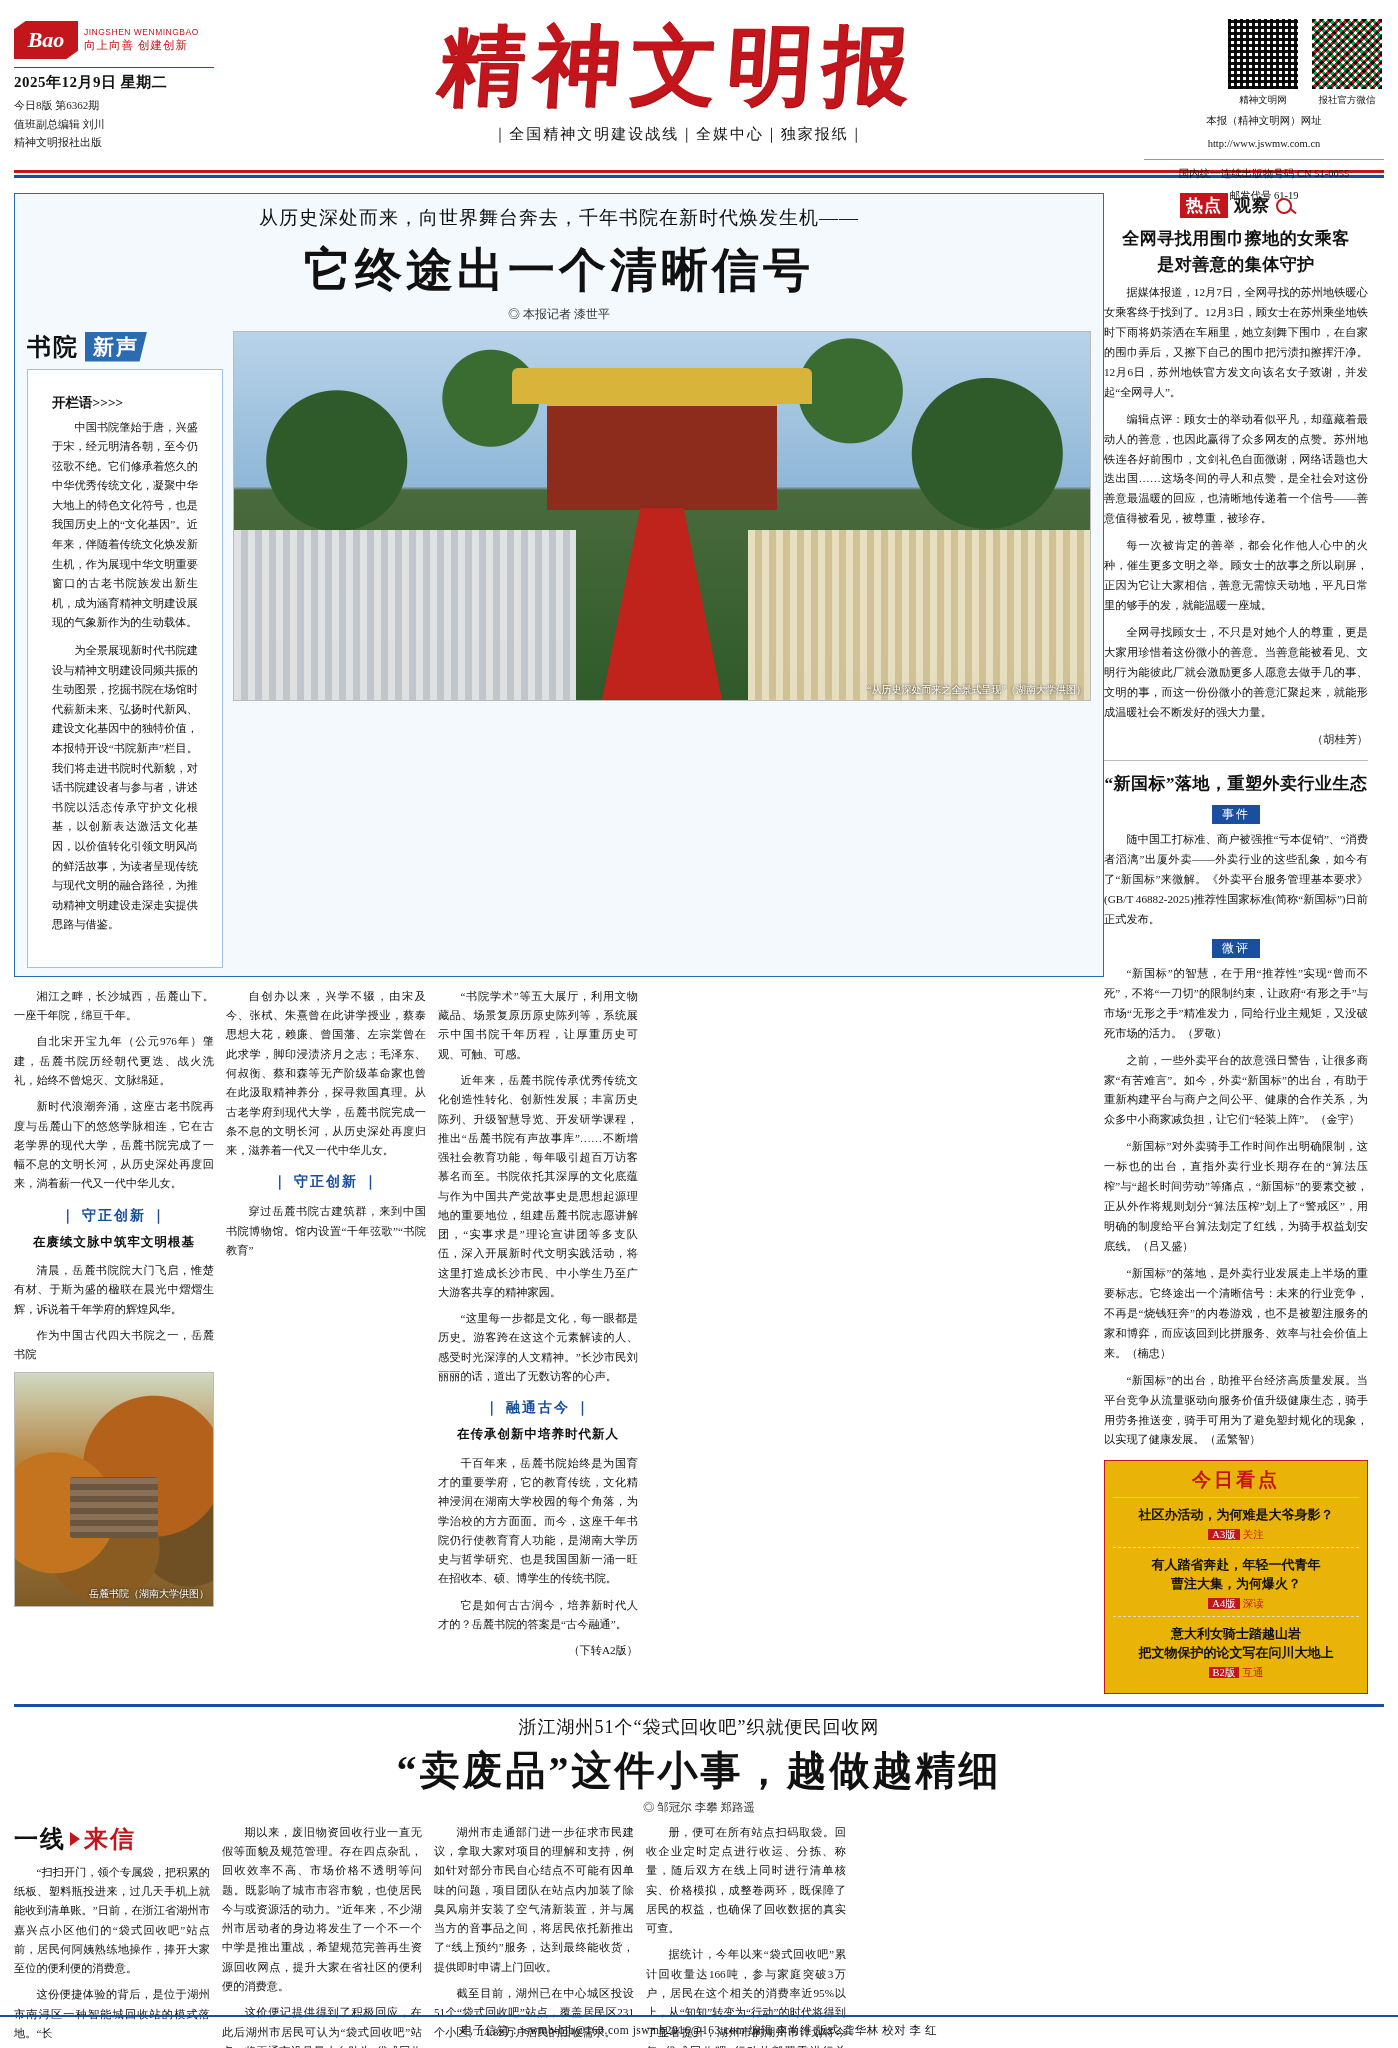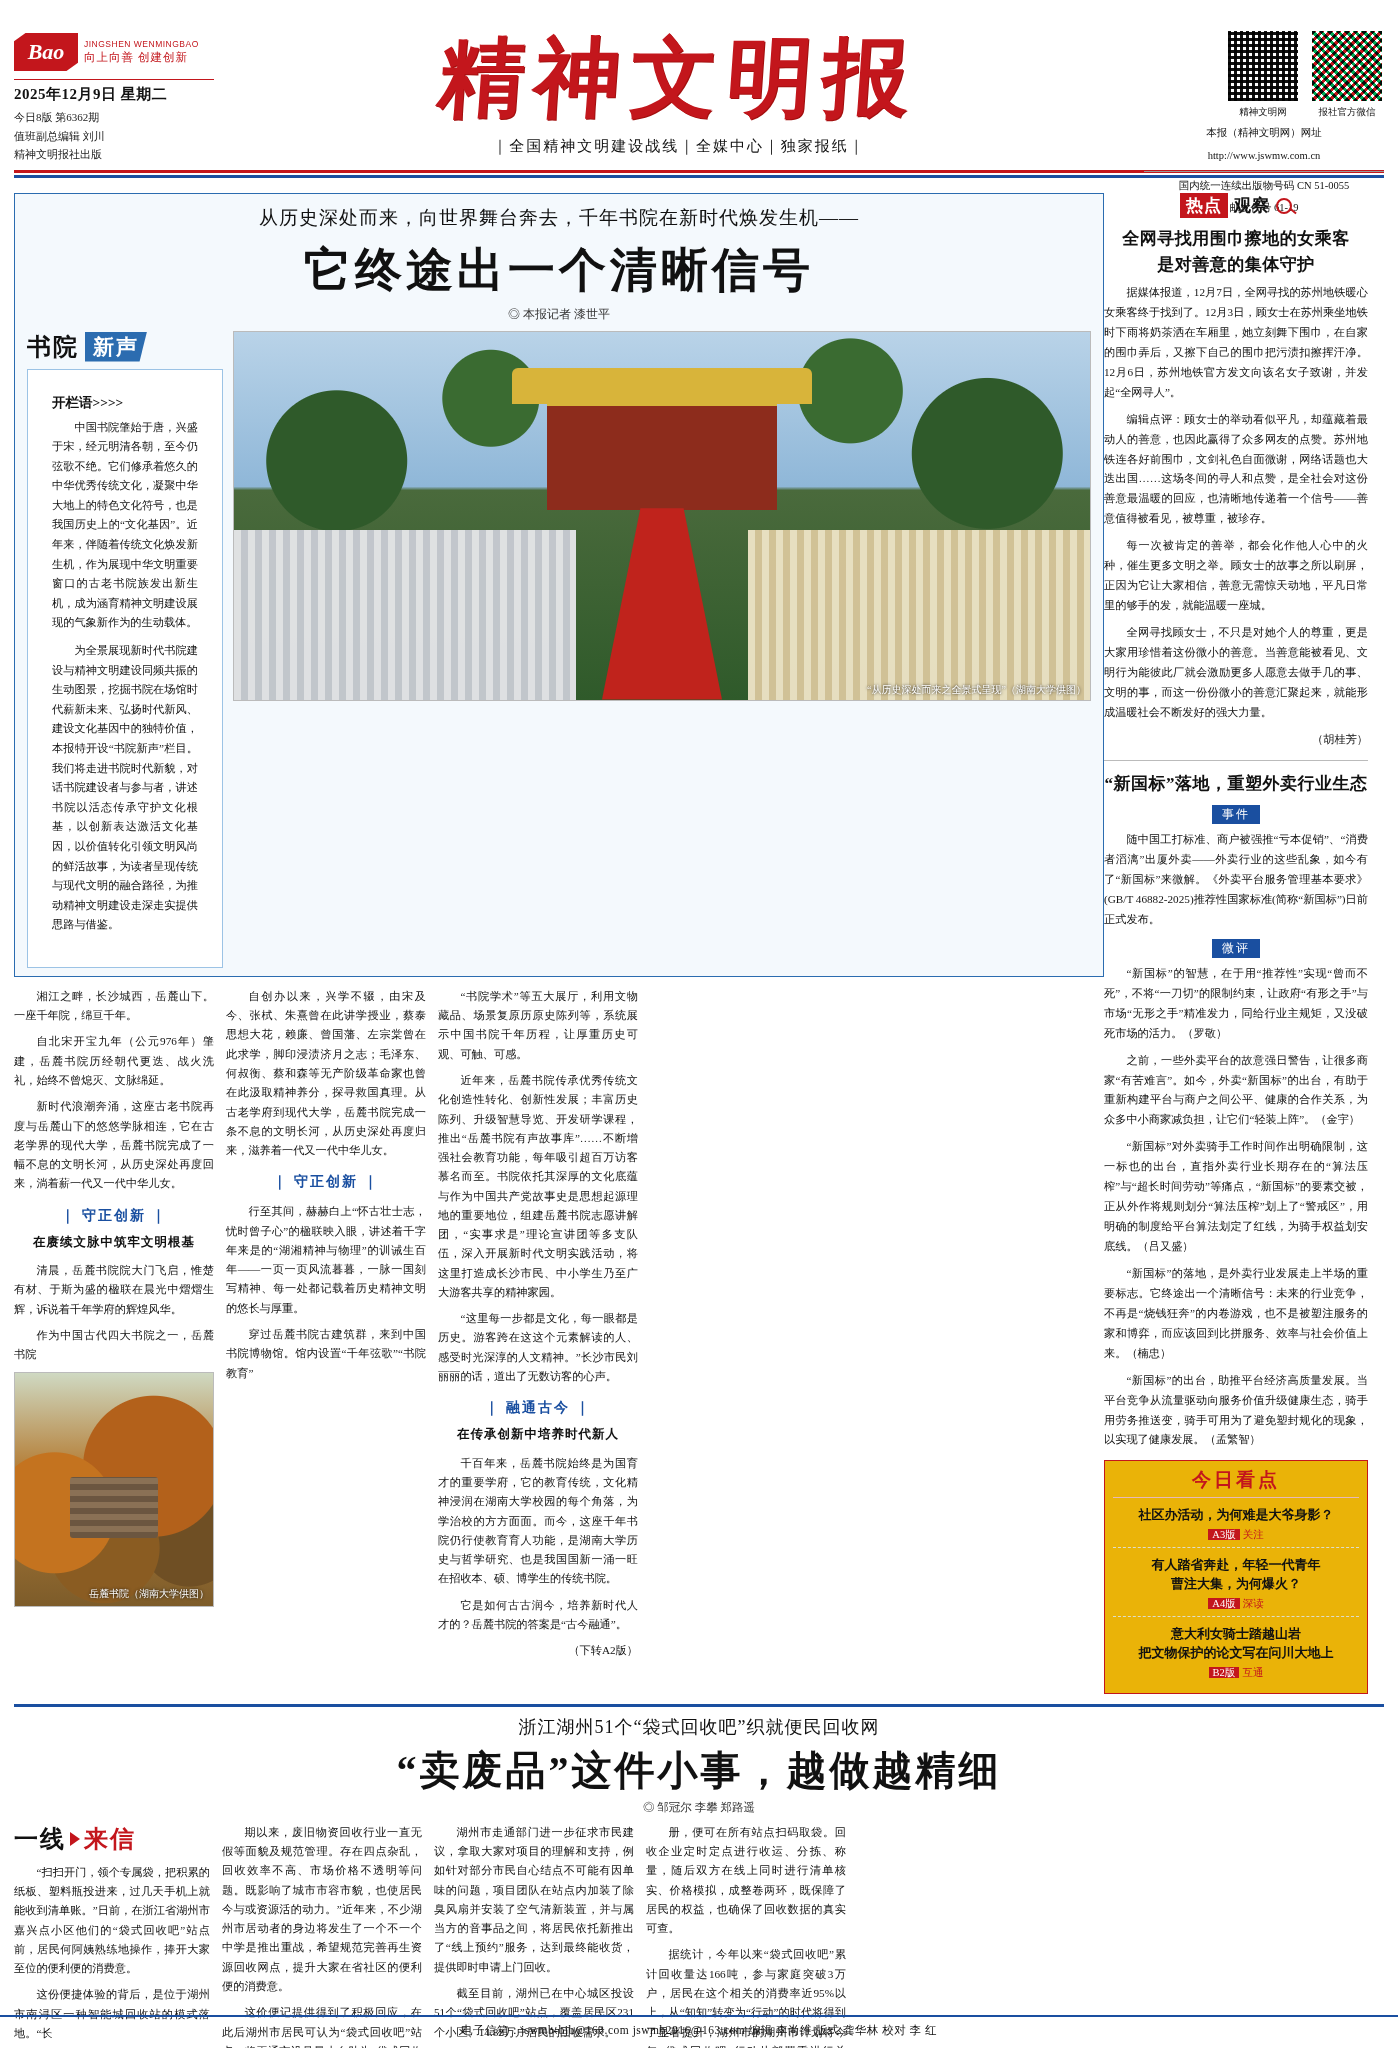--- a/index.html
+++ b/index.html
@@ -8,21 +8,21 @@
     width:1398px; height:2048px;
     background:#ffffff;
     font-family:"Liberation Serif", serif;
     color:#111;
     position:relative;
     overflow:hidden;
   }
   .page { position:relative; width:1398px; height:2048px; padding:0 14px; }
 
   
-  .masthead { display:flex; align-items:flex-start; padding:27px 0 4px 0; height:168px; }
+  .masthead { display:flex; align-items:flex-start; padding:15px 0 4px 0; height:168px; }
   .mh-left { width:200px; padding-top:6px; }
   .logo-row { display:flex; align-items:center; gap:6px; }
   .logo-mark {
     width:64px;height:38px;
     background:#c3161c;
     clip-path:polygon(0 22%,18% 0,100% 0,100% 78%,82% 100%,0 100%);
     position:relative;
   }
   .logo-mark span{
     position:absolute;inset:0;color:#fff;font-size:22px;font-style:italic;
@@ -277,21 +277,20 @@
               <div class="cap">岳麓书院（湖南大学供图）</div>
             </div>
           </div>
         </div>
 
         <div class="art-col">
           <p>自创办以来，兴学不辍，由宋及今、张栻、朱熹曾在此讲学授业，蔡泰思想大花，赖廉、曾国藩、左宗棠曾在此求学，脚印浸渍济月之志；毛泽东、何叔衡、蔡和森等无产阶级革命家也曾在此汲取精神养分，探寻救国真理。从古老学府到现代大学，岳麓书院完成一条不息的文明长河，从历史深处再度归来，滋养着一代又一代中华儿女。</p>
           <div class="sub-h">
             <div class="bar">｜ 守正创新 ｜</div>
           </div>
-          <p>行至其间，赫赫白上“怀古壮士志，忧时曾子心”的楹联映入眼，讲述着千字年来是的“湖湘精神与物理”的训诫生百年——一页一页风流暮暮，一脉一国刻写精神、每一处都记载着历史精神文明的悠长与厚重。</p>
           <p>穿过岳麓书院古建筑群，来到中国书院博物馆。馆内设置“千年弦歌”“书院教育”</p>
         </div>
 
         <div class="art-col">
           <p>“书院学术”等五大展厅，利用文物藏品、场景复原历原史陈列等，系统展示中国书院千年历程，让厚重历史可观、可触、可感。</p>
           <p>近年来，岳麓书院传承优秀传统文化创造性转化、创新性发展；丰富历史陈列、升级智慧导览、开发研学课程，推出“岳麓书院有声故事库”……不断增强社会教育功能，每年吸引超百万访客慕名而至。书院依托其深厚的文化底蕴与作为中国共产党故事史是思想起源理地的重要地位，组建岳麓书院志愿讲解团，“实事求是”理论宣讲团等多支队伍，深入开展新时代文明实践活动，将这里打造成长沙市民、中小学生乃至广大游客共享的精神家园。</p>
           <p>“这里每一步都是文化，每一眼都是历史。游客跨在这这个元素解读的人、感受时光深淳的人文精神。”长沙市民刘丽丽的话，道出了无数访客的心声。</p>
           <div class="sub-h">
             <div class="bar">｜ 融通古今 ｜</div>
             <div class="dk">在传承创新中培养时代新人</div>

